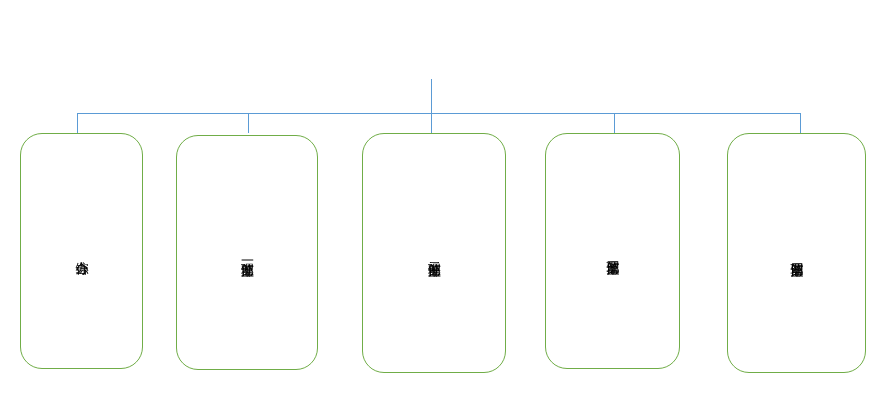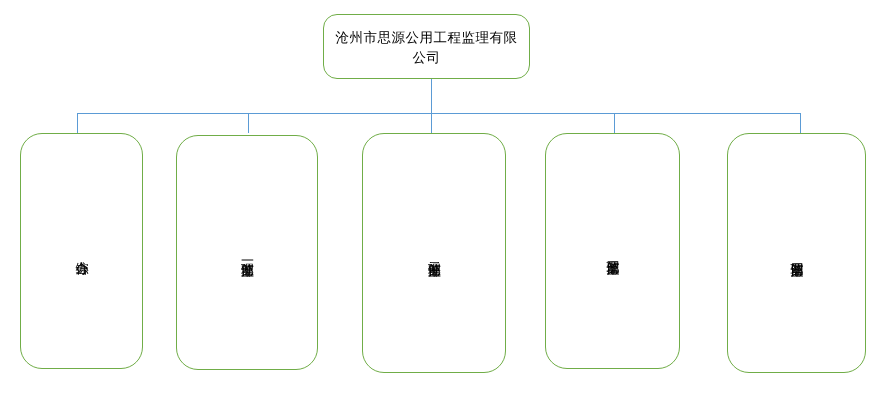--- a/index.html
+++ b/index.html
@@ -61,23 +61,20 @@
   }
   .connector.h {
     height: 1px;
   }
 </style>
 </head>
 <body>
 
 <div id="chart-canvas">
 
-  <div class="node-box root" style="left:323px; top:14px; width:207px; height:65px;">
-    <div class="node-label-h">沧州市思源公用工程监理有限公司</div>
-  </div>
 
   <div class="connector v" style="left:431px; top:79px; height:34px;"></div>
 
   <div class="connector h" style="left:77px; top:113px; width:724px;"></div>
 
   <div class="connector v" style="left:77px; top:113px; height:20px;"></div>
   <div class="connector v" style="left:248px; top:113px; height:20px;"></div>
   <div class="connector v" style="left:431px; top:113px; height:20px;"></div>
   <div class="connector v" style="left:614px; top:113px; height:20px;"></div>
   <div class="connector v" style="left:800px; top:113px; height:20px;"></div>

